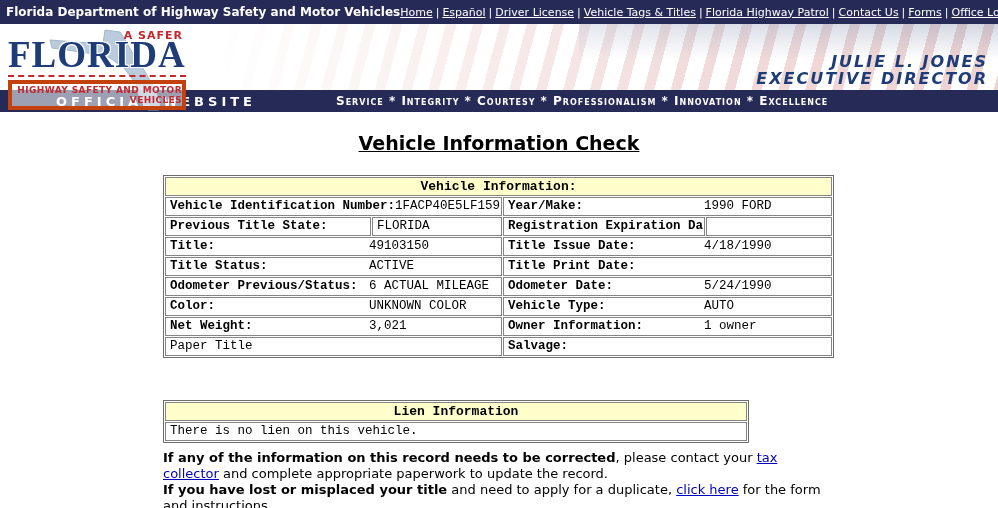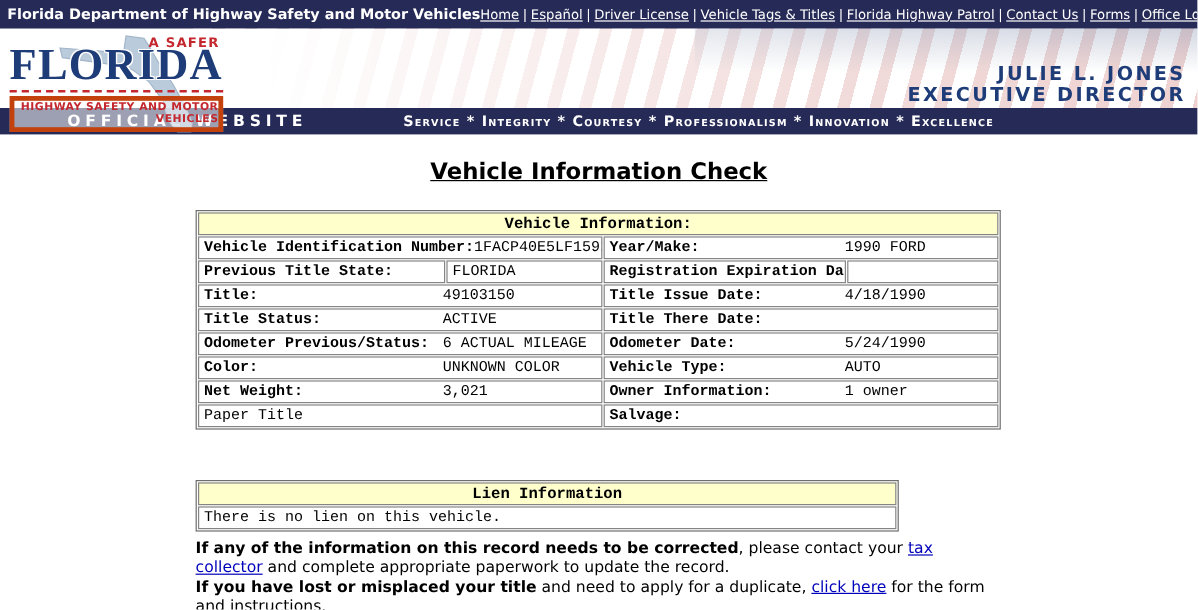--- a/index.html
+++ b/index.html
@@ -54,20 +54,21 @@
     position:absolute; left:0; top:54px; width:178px; text-align:right;
     border:4px solid #c2410c; color:#c4272e; font-weight:bold;
     font-size:9px; letter-spacing:0.4px; padding:1px 0; background:rgba(255,255,255,0.55);
   }
 
   
   .director {
     position:absolute; right:10px; bottom:3px; text-align:right;
     color:#1e3c78; font-weight:bold; font-size:16px; line-height:17px; letter-spacing:2px;
     z-index:4;
+    font-style:italic;
   }
 
   
   .mottobar {
     position:relative; height:22px; background:#262a56; color:#fff;
     display:flex; align-items:center; z-index:1;padding-left:28px;
   }
   .official { font-weight:bold; font-size:13px; letter-spacing:4px; margin-left:28px; white-space:nowrap; }
   .motto {
     font-weight:bold; font-size:12px; letter-spacing:1px; margin-left:80px;
@@ -165,21 +166,21 @@
       <td><span>FLORIDA</span></td>
       <td><span class="lbl2">Registration Expiration Date:</span></td>
       <td><span></span></td>
     </tr>
     <tr>
       <td colspan="2"><span class="lbl">Title:</span><span>49103150</span></td>
       <td colspan="2"><span class="lbl2">Title Issue Date:</span><span>4/18/1990</span></td>
     </tr>
     <tr>
       <td colspan="2"><span class="lbl">Title Status:</span><span>ACTIVE</span></td>
-      <td colspan="2"><span class="lbl2">Title There Date:</span><span></span></td>
+      <td colspan="2"><span class="lbl2">Title Print Date:</span><span></span></td>
     </tr>
     <tr>
       <td colspan="2"><span class="lbl">Odometer Previous/Status:</span><span>6 ACTUAL MILEAGE</span></td>
       <td colspan="2"><span class="lbl2">Odometer Date:</span><span>5/24/1990</span></td>
     </tr>
     <tr>
       <td colspan="2"><span class="lbl">Color:</span><span>UNKNOWN COLOR</span></td>
       <td colspan="2"><span class="lbl2">Vehicle Type:</span><span>AUTO</span></td>
     </tr>
     <tr>

